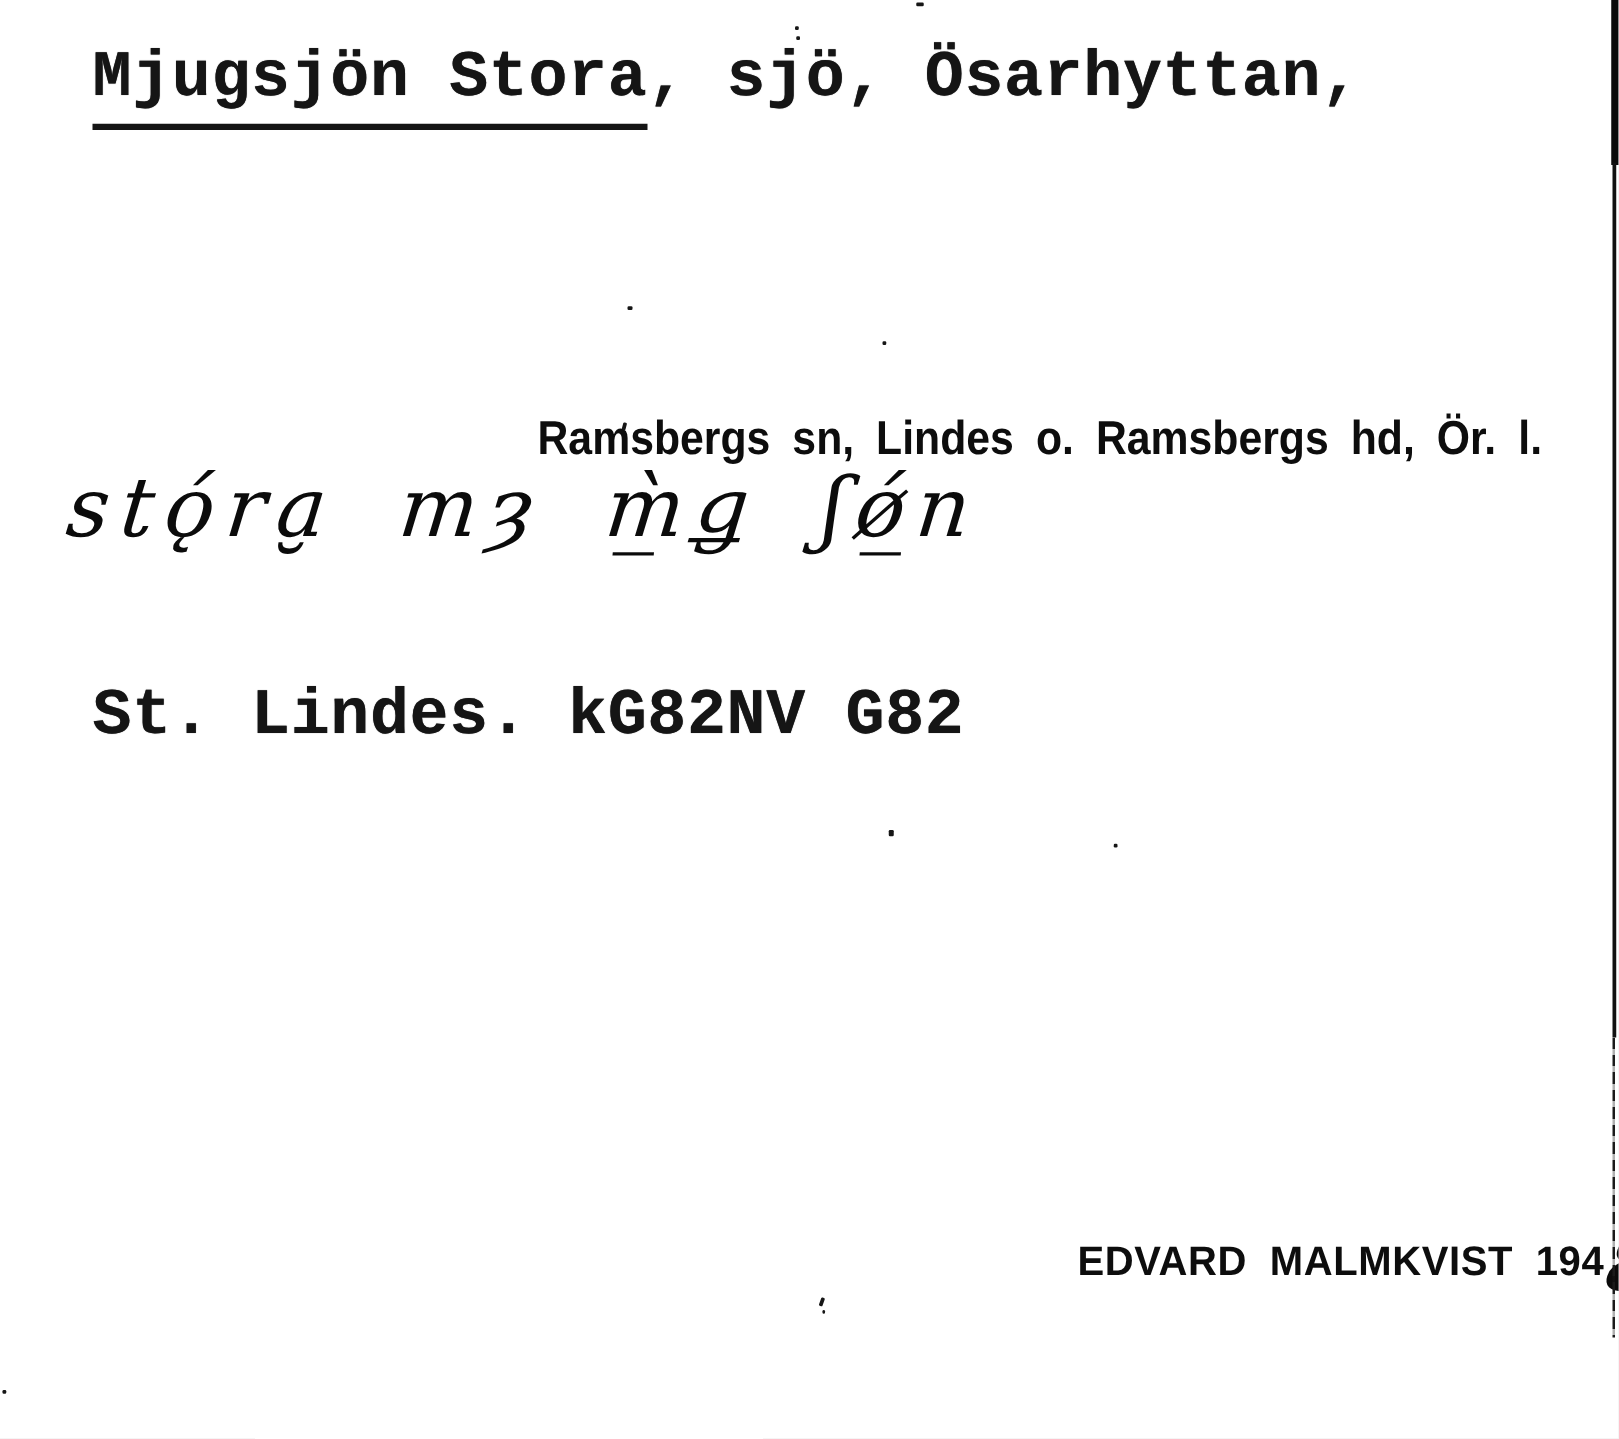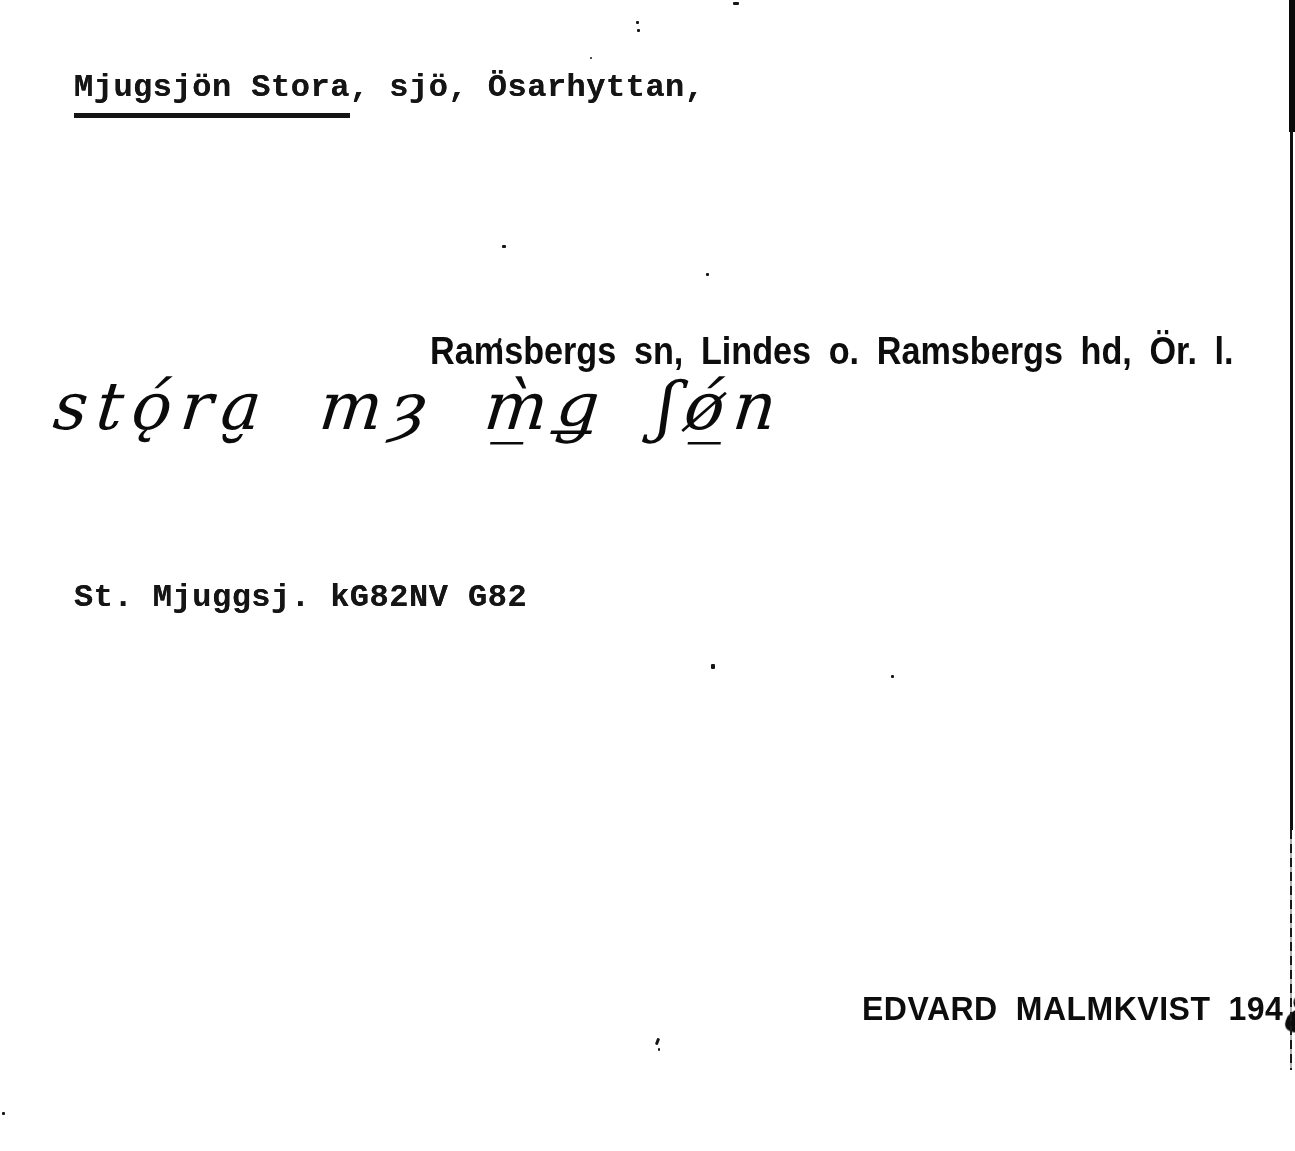--- a/index.html
+++ b/index.html
@@ -16,27 +16,26 @@
     background: #ffffff;
     overflow: hidden;
     color: #101010;
   }
 
   
   .typewriter {
     position: absolute;
     font-family: "Liberation Mono", "DejaVu Sans Mono", monospace;
     font-weight: bold;
-    font-size: 32px;
+    font-size: 52px;
     line-height: 1.1;
     color: #151515;
     letter-spacing: 0.5px;
     white-space: nowrap;
     text-shadow: 0 0 0.6px #333;
-    margin-top: 36px;
   }
 
   .headline { left: 74px; top: 34px; }
 
   .headword-underlined {
     border-bottom: 5px solid #151515;
     padding-bottom: 7px;
   }
 
   .reference-line { left: 74px; top: 544px; }
@@ -131,21 +130,21 @@
 <div class="card">
 
   <div class="typewriter headline">
     <span class="headword-underlined">Mjugsjön Stora</span><span>, sjö, Ösarhyttan,</span>
   </div>
 
   <div class="district-line">Ramsbergs sn, Lindes o. Ramsbergs hd, Ör. l.</div>
 
   <div class="phonetic-line">stǫ́ra̮ mȝ m̲̀ǥ ʃǿ̲n</div>
 
-  <div class="typewriter reference-line">St. Mjuggsj. kG82NV G82</div>
+  <div class="typewriter reference-line">St. Lindes. kG82NV G82</div>
 
   <div class="collector-stamp">
     <span>EDVARD MALMKVIST 194</span><span class="year-digit">8</span>
   </div>
 
   <div class="scan-edge-top"></div>
   <div class="scan-edge-main"></div>
   <div class="scan-edge-fade"></div>
 
   <div class="speck" style="left:636px; top:21px;  width:3px; height:3px;"></div>

